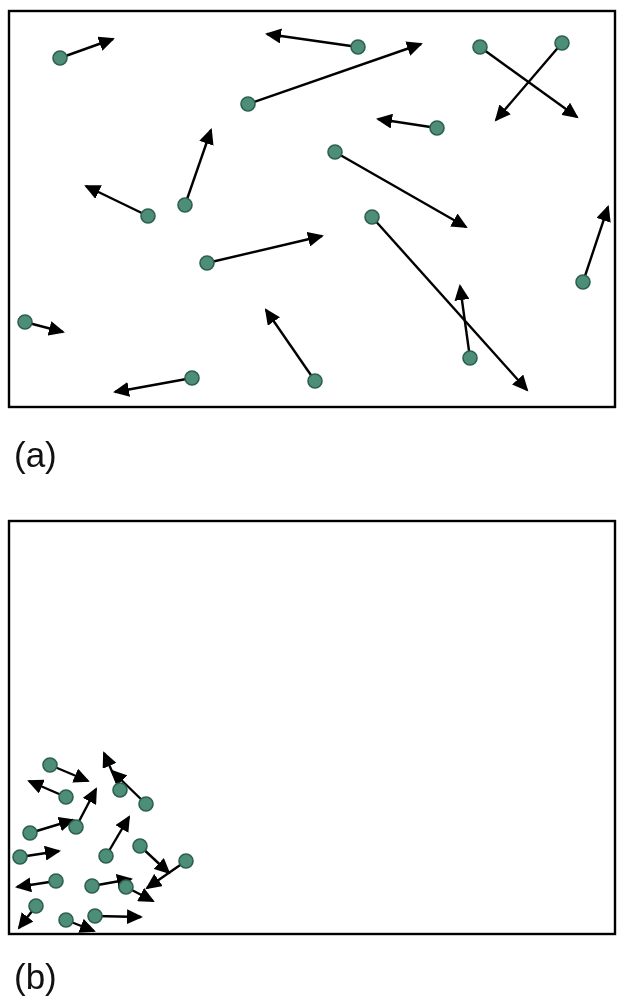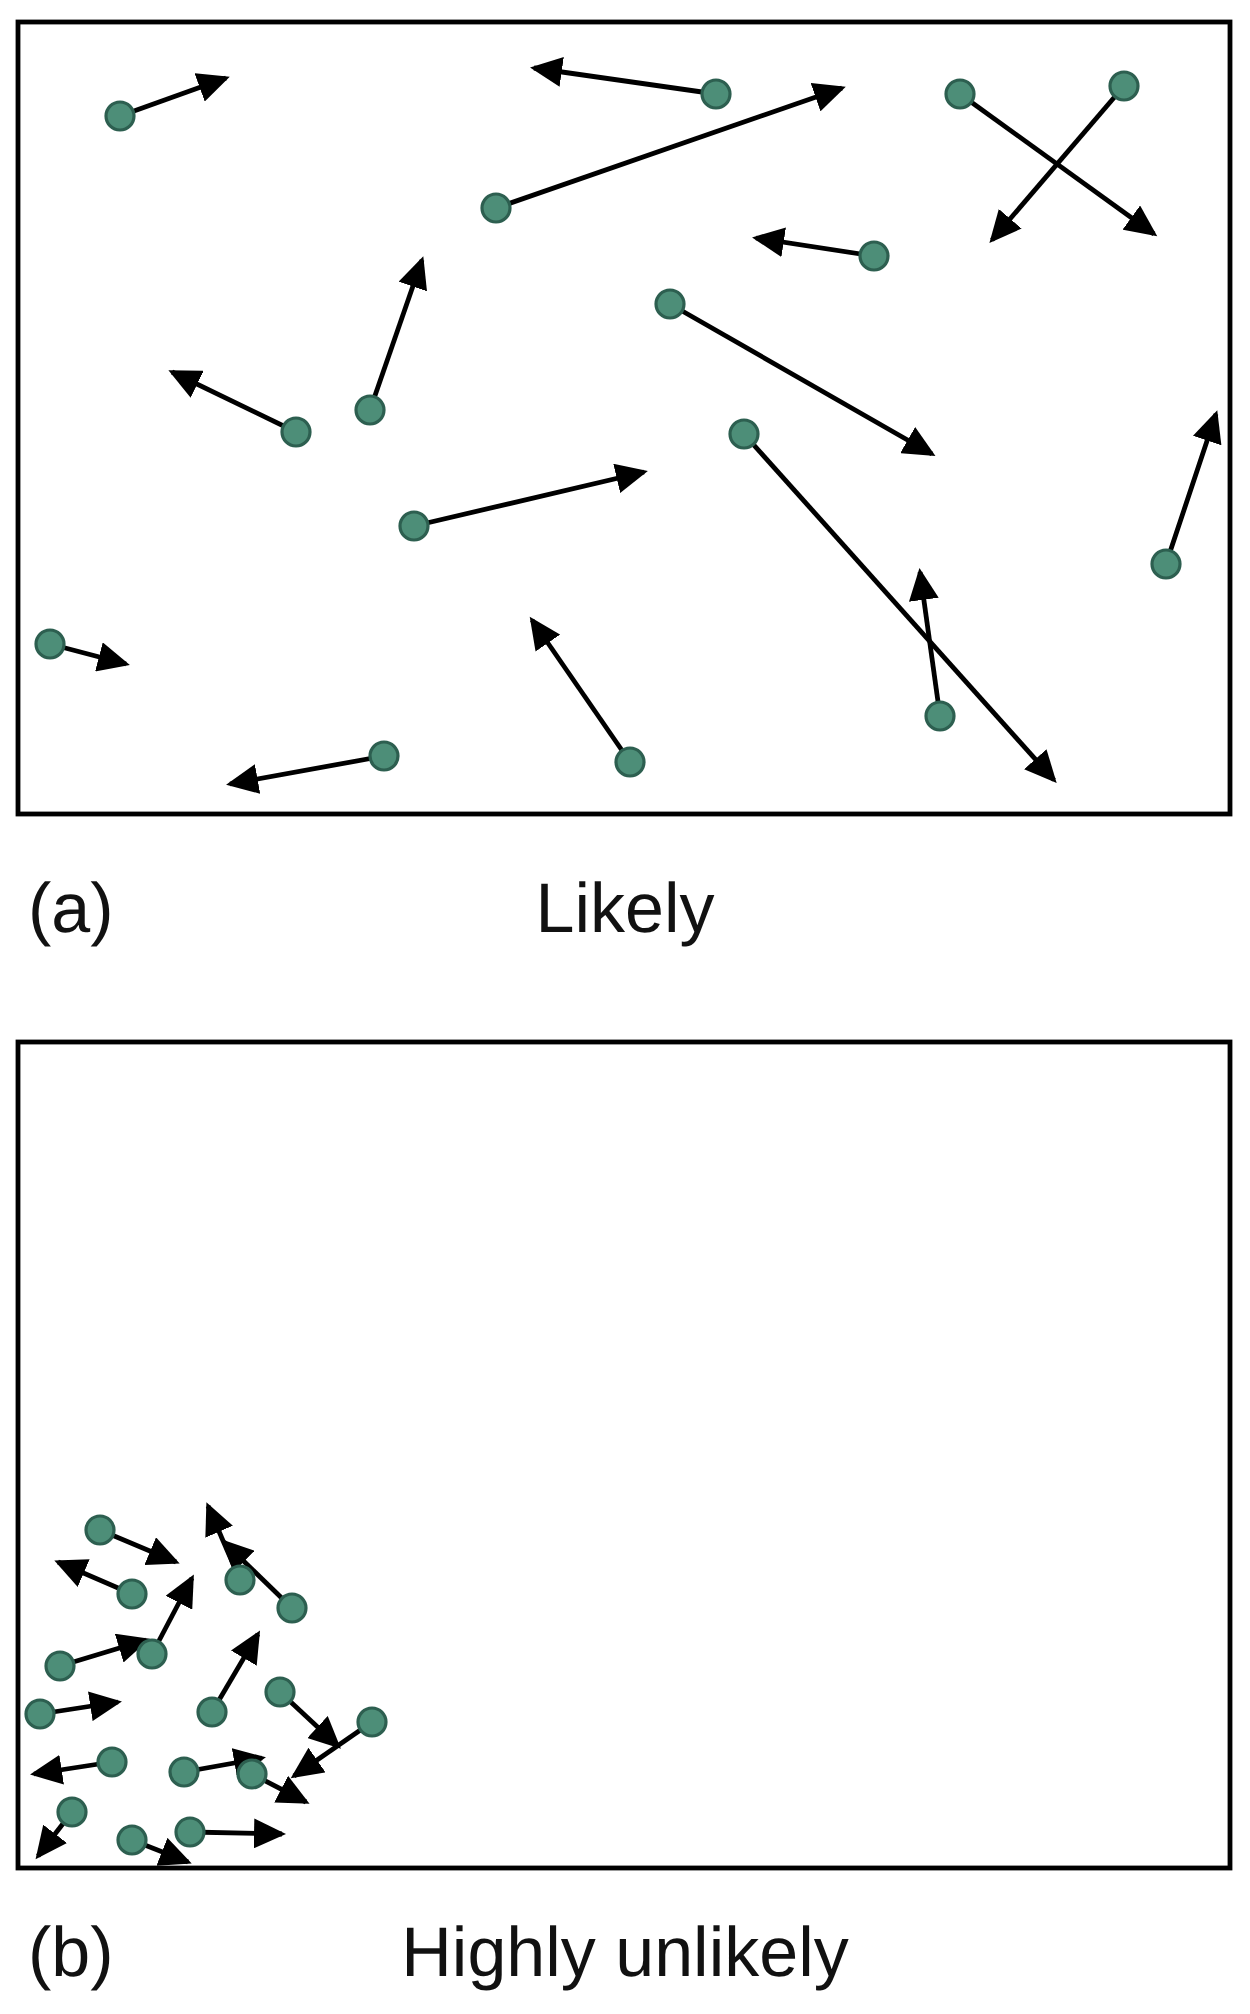--- a/index.html
+++ b/index.html
@@ -120,22 +120,20 @@
       <circle cx="20" cy="857" r="7" fill="#4d8e78" stroke="#2d5f50" stroke-width="1.6"></circle>
       <circle cx="56" cy="881" r="7" fill="#4d8e78" stroke="#2d5f50" stroke-width="1.6"></circle>
       <circle cx="92" cy="886" r="7" fill="#4d8e78" stroke="#2d5f50" stroke-width="1.6"></circle>
       <circle cx="126" cy="887" r="7" fill="#4d8e78" stroke="#2d5f50" stroke-width="1.6"></circle>
       <circle cx="36" cy="906" r="7" fill="#4d8e78" stroke="#2d5f50" stroke-width="1.6"></circle>
       <circle cx="95" cy="916" r="7" fill="#4d8e78" stroke="#2d5f50" stroke-width="1.6"></circle>
       <circle cx="66" cy="920" r="7" fill="#4d8e78" stroke="#2d5f50" stroke-width="1.6"></circle>
     </svg>
 
   <div class="caption-row" style="top:434px;">
-    <div class="caption-text">Likely</div>
     <div class="caption-letter">(a)</div>
   </div>
 
   <div class="caption-row" style="top:956px;">
-    <div class="caption-text">Highly unlikely</div>
     <div class="caption-letter">(b)</div>
   </div>
 
 </div>
 
 </body></html>

